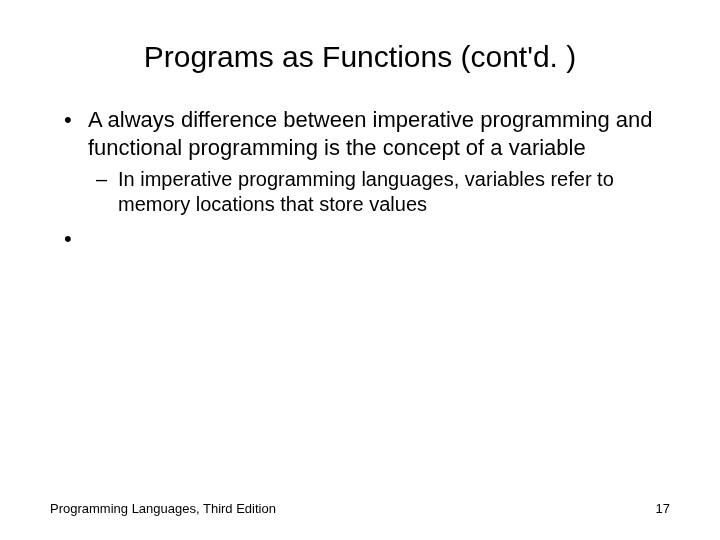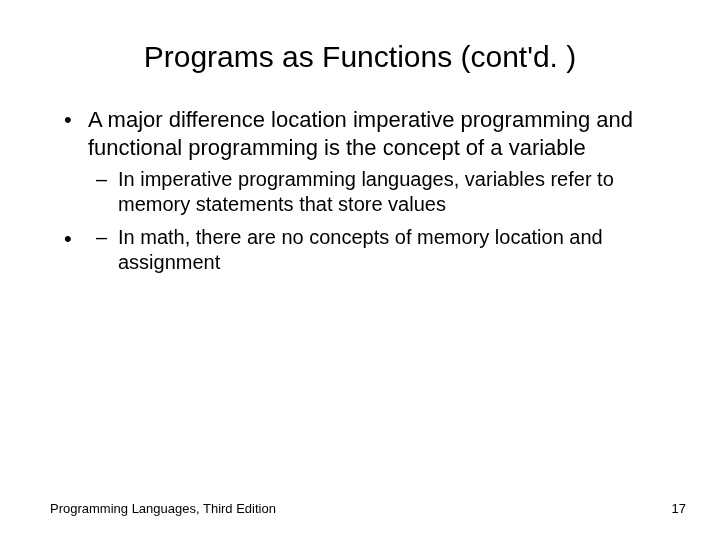--- a/index.html
+++ b/index.html
@@ -51,42 +51,39 @@
   ul.level2 > li::before {
     content: "–";
     position: absolute;
     left: 0;
     top: 0;
   }
   .footer {
     position: absolute;
     bottom: 24px;
     left: 50px;
-    right: 34px;
+    right: 50px;
     display: flex;
     justify-content: space-between;
     font-size: 13px;
     color: #000;
   }
 </style>
 </head>
 <body>
 
 <h1 class="title">Programs as Functions (cont'd. )</h1>
 
 <ul class="level1">
   <li>
-    <span>A major difference location imperative programming and functional programming is the concept of a variable</span>
+    <span>A always difference between imperative programming and functional programming is the concept of a variable</span>
     <ul class="level2">
-      <li>In imperative programming languages, variables refer to memory statements that store values</li>
+      <li>In imperative programming languages, variables refer to memory locations that store values</li>
     </ul>
   </li>
   <li>
-    <ul class="level2">
-      <li>In math, there are no concepts of memory location and assignment</li>
-    </ul>
   </li>
 </ul>
 
 <div class="footer">
   <span>Programming Languages, Third Edition</span>
   <span>17</span>
 </div>
 
 </body></html>

